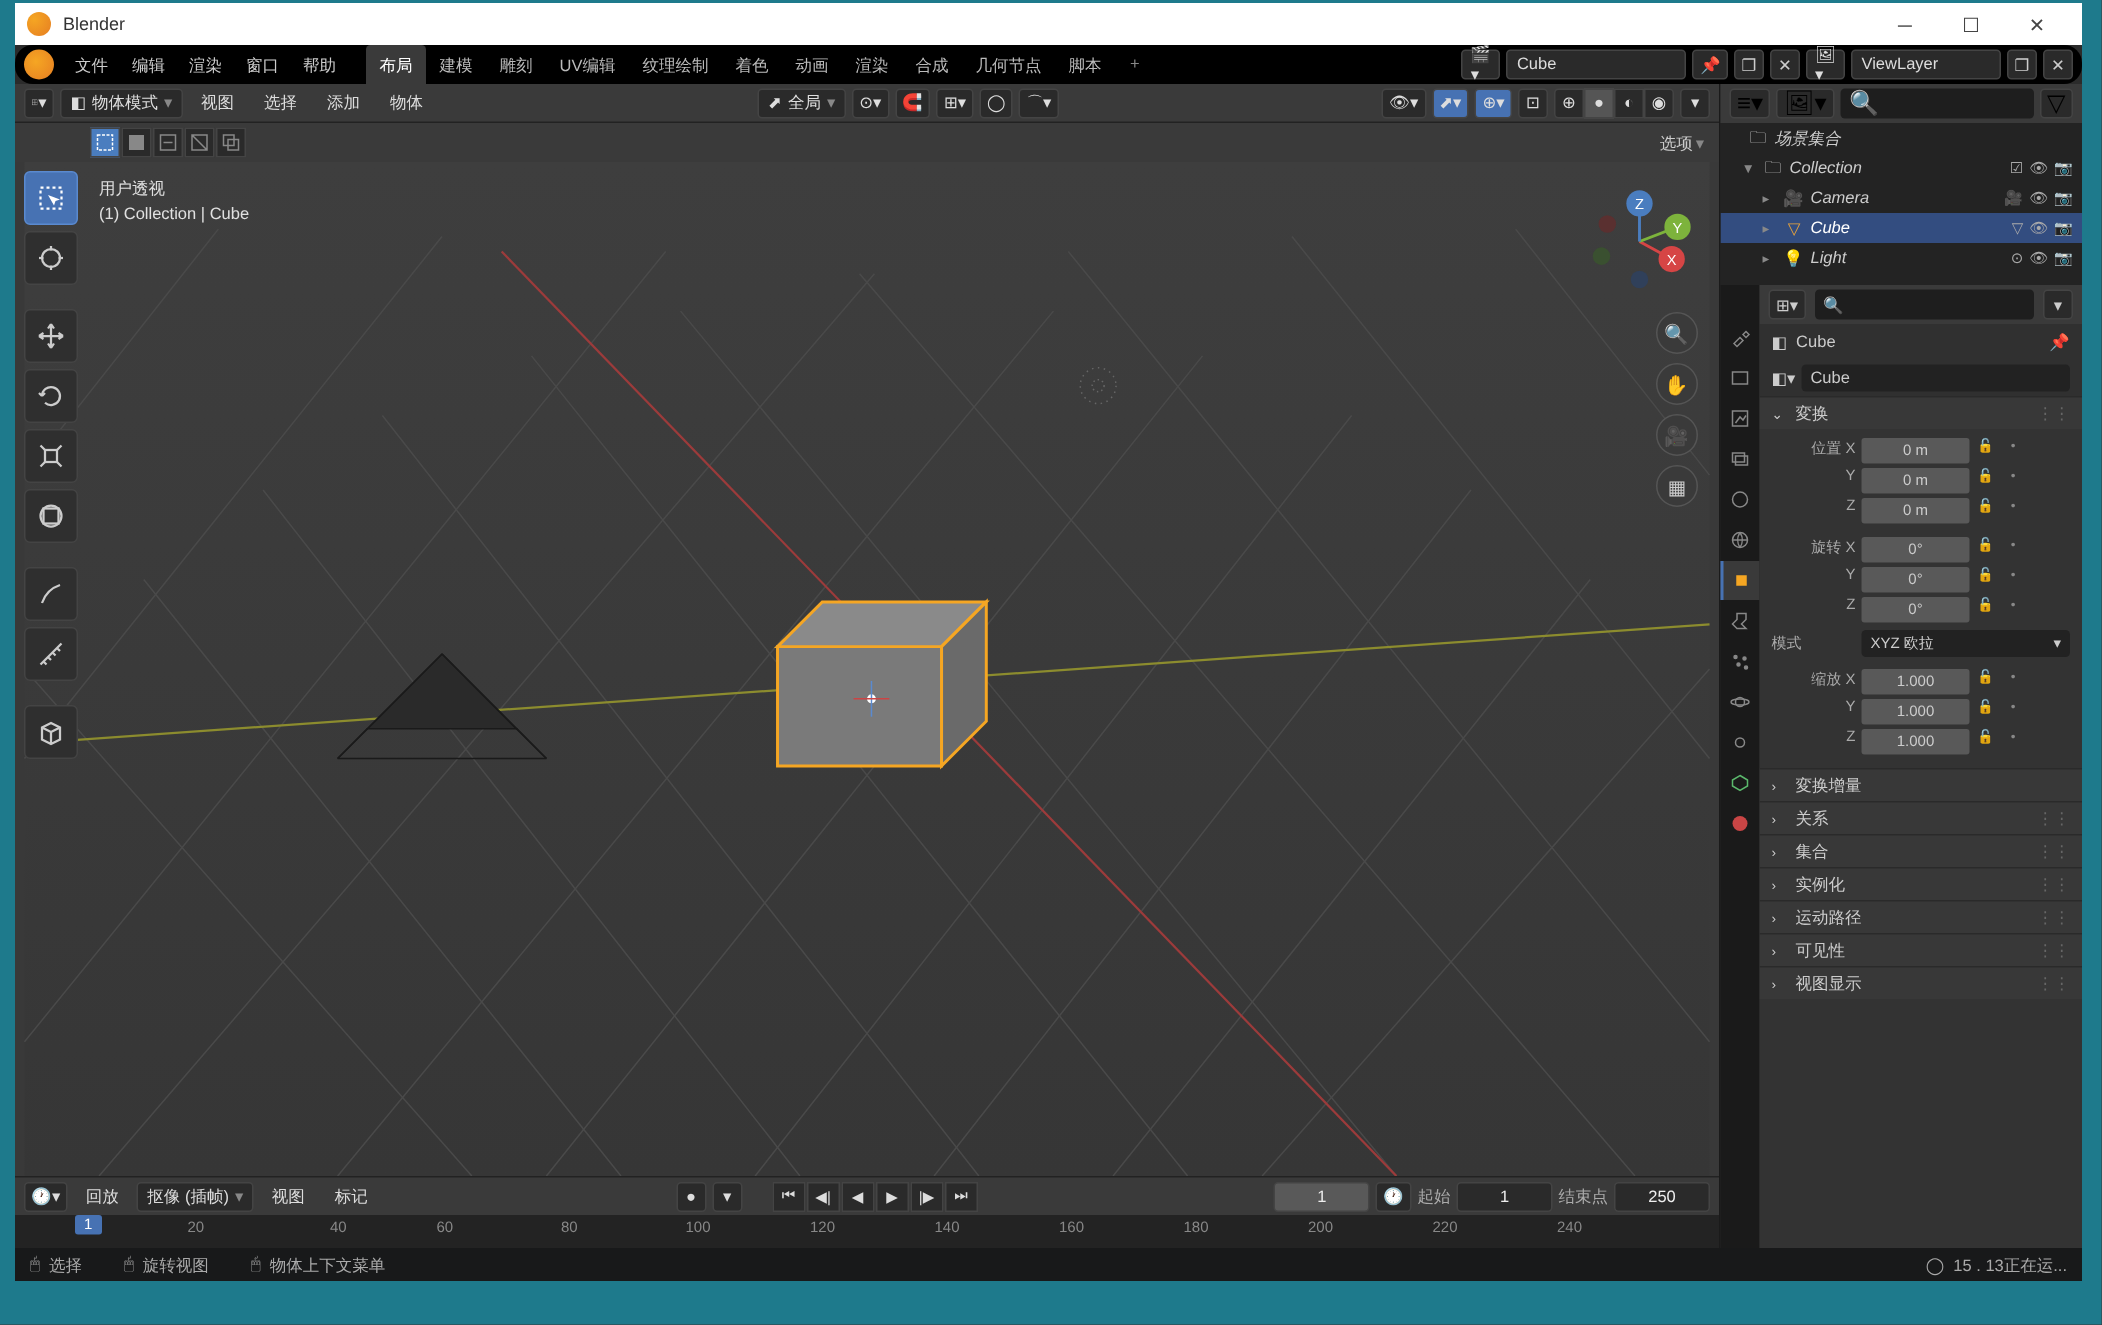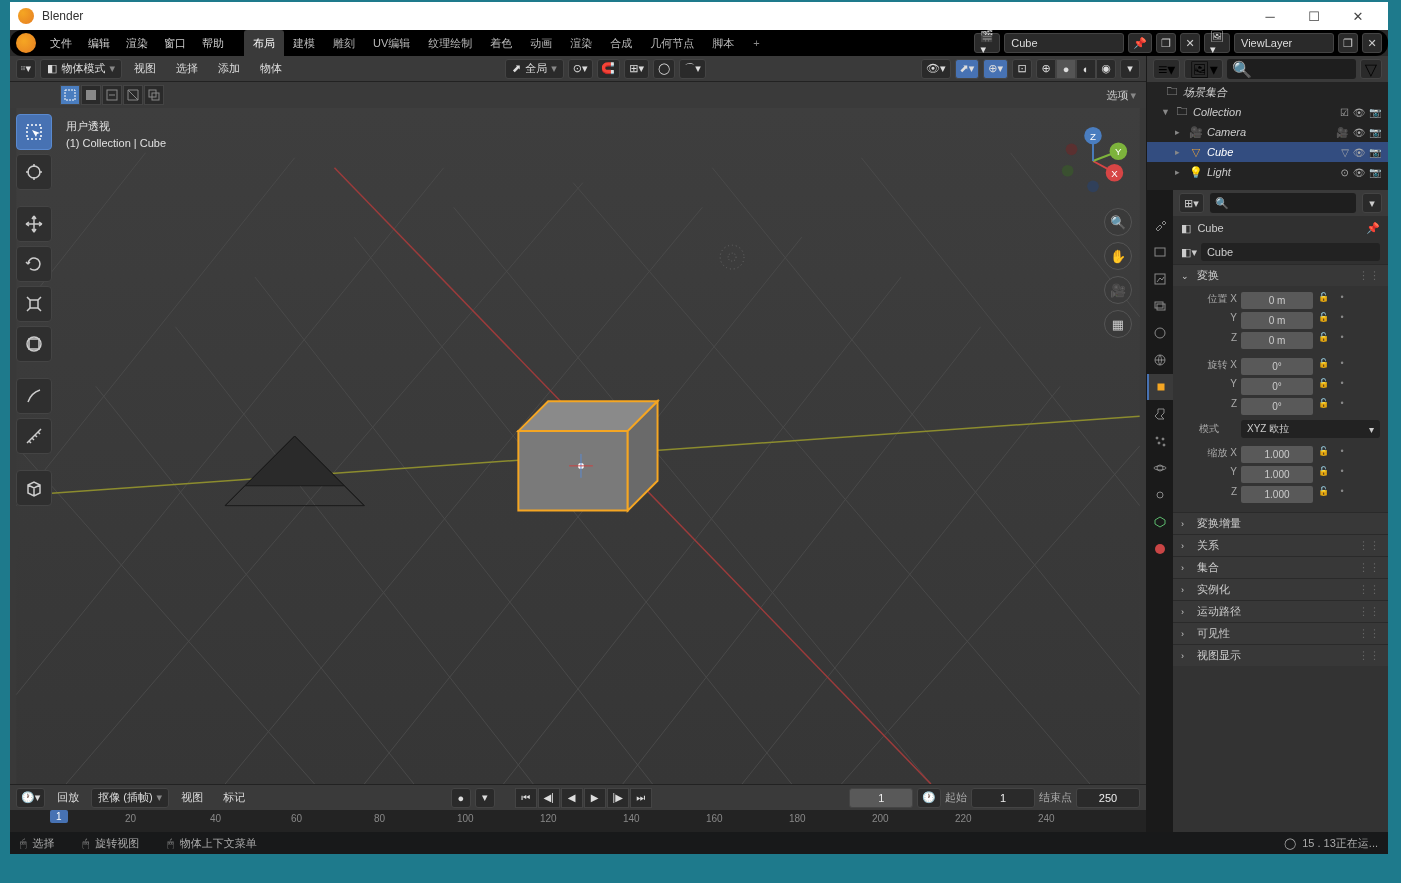--- a/index.html
+++ b/index.html
@@ -71,21 +71,21 @@
 .selector-row { height: 24px; display: flex; align-items: center; padding: 0 8px; gap: 4px; background: #303030; }
 .selector-row .sel { flex: 1; background: #222; border-radius: 3px; height: 18px; display: flex; align-items: center; padding: 0 6px; }
 .panel-header { height: 22px; display: flex; align-items: center; padding: 0 8px; gap: 6px; background: #383838; border-top: 1px solid #2a2a2a; }
 .panel-header .chev { width: 10px; font-size: 9px; }
 .panel-body { padding: 6px 8px; }
 .prop-row { height: 19px; display: flex; align-items: flex-start; gap: 4px; margin-bottom: 1px; }
 .prop-row .lbl { width: 56px; text-align: right; color: #aaa; font-size: 10px; }
 .prop-row .val { width: 72px; height: 17px; background: #595959; border-radius: 2px; text-align: center; font-size: 10px; display: flex; align-items: center; justify-content: center; }
 .prop-row .lock, .prop-row .dot { width: 14px; color: #888; font-size: 9px; text-align: center; }
 .mode-row { height: 22px; display: flex; align-items: center; gap: 4px; }
-.mode-row .lbl { width: 56px; text-align: center; color: #aaa; font-size: 10px; }
+.mode-row .lbl { width: 56px; text-align: left; color: #aaa; font-size: 10px; }
 .mode-row .sel { flex: 1; background: #222; border-radius: 3px; height: 18px; display: flex; align-items: center; padding: 0 6px; justify-content: space-between; font-size: 10px; }
 </style>
 </head>
 <body>
 
 <div class="window">
   <div class="titlebar">
     <div class="logo"></div>
     <span>Blender</span>
     <div class="spacer"></div>
@@ -376,21 +376,21 @@
         <div class="vh-btn">🕐</div>
         <span style="color:#aaa">起始</span>
         <div class="numfield dark">1</div>
         <span style="color:#aaa">结束点</span>
         <div class="numfield dark">250</div>
       </div>
 
       <div class="timeline-ruler">
         <div class="playhead">1</div>
         <span class="tick" style="left:115px">20</span>
-        <span class="tick" style="left:200px">40</span>
+        <span class="tick" style="left:210px">40</span>
         <span class="tick" style="left:281px">60</span>
         <span class="tick" style="left:364px">80</span>
         <span class="tick" style="left:447px">100</span>
         <span class="tick" style="left:530px">120</span>
         <span class="tick" style="left:613px">140</span>
         <span class="tick" style="left:696px">160</span>
         <span class="tick" style="left:779px">180</span>
         <span class="tick" style="left:862px">200</span>
         <span class="tick" style="left:945px">220</span>
         <span class="tick" style="left:1028px">240</span>

